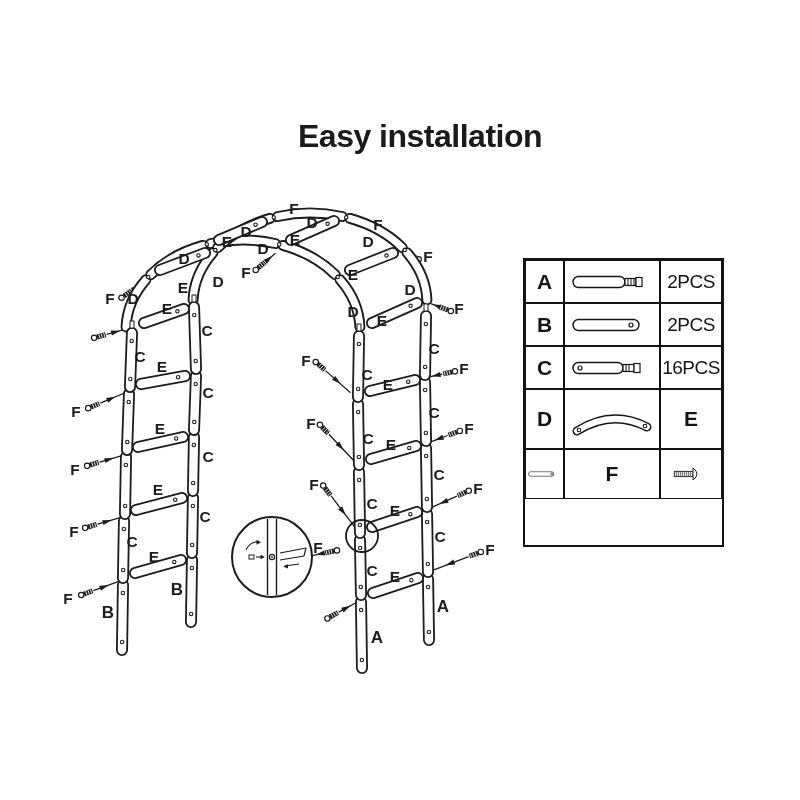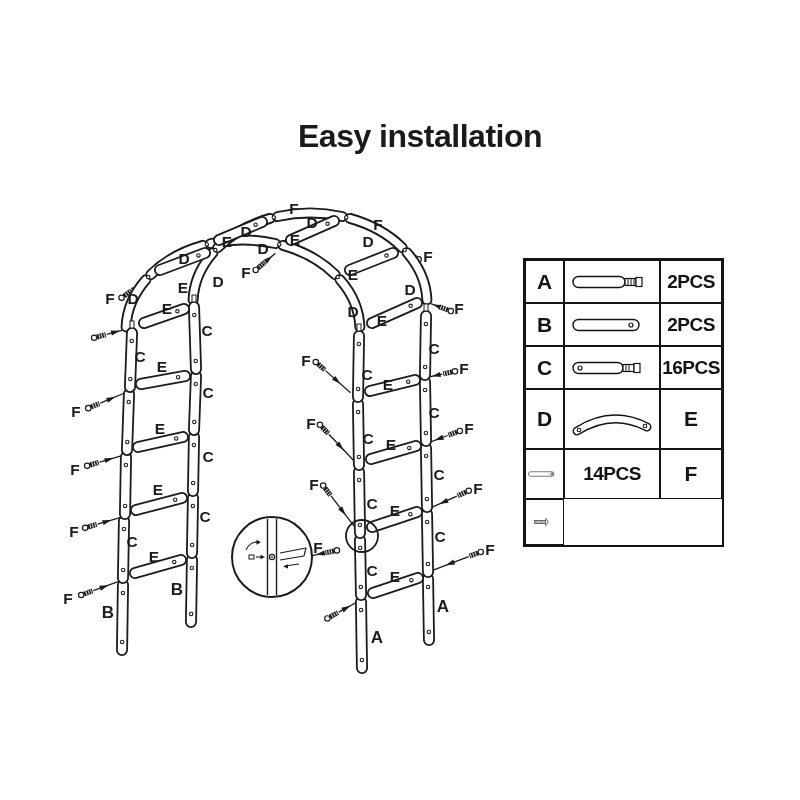--- a/index.html
+++ b/index.html
@@ -7,21 +7,21 @@
         font-family:"Liberation Sans",sans-serif;color:#141414;}
   .title{position:absolute;top:118px;left:0;width:840px;text-align:center;
          font-size:32px;font-weight:bold;letter-spacing:-0.5px;color:#1a1a1a;}
   #arch-svg{position:absolute;left:0;top:0;}
   .parts-table{position:absolute;left:523px;top:258px;border:2px solid #141414;
                display:grid;grid-template-columns:39px 96px 62px;
                grid-template-rows:43px 43px 43px 60px 50px 46px;background:#fff;}
   .cell{border:1px solid #141414;display:flex;align-items:center;justify-content:center;
         overflow:hidden;background:#fff;}
   .cell.letter{font-size:21px;font-weight:600;}
-  .cell.qty{font-size:19px;font-weight:700;letter-spacing:-0.5px;}
+  .cell.qty{font-size:19px;font-weight:400;letter-spacing:-0.5px;}
   svg text{font-family:"Liberation Sans",sans-serif;font-weight:bold;}
 </style>
 </head>
 <body>
 
 <div class="page">
   <div class="title">Easy installation</div>
   <svg id="arch-svg" width="800" height="800" viewBox="0 0 800 800">
       <line x1="93.40553899691696" y1="590.6035553622245" x2="118.11889220061661" y2="581.6792889275551" stroke="#1c1c1c" stroke-width="1.3"></line>
       <polygon points="108.50276949845848,585.1517776811122 100.92086000705486,590.6540179943086 99.15470879541157,585.7631377159119" fill="#1c1c1c"></polygon>
@@ -452,21 +452,20 @@
         </svg>
       </div>
       <div class="cell letter">E</div>
       <div class="cell icon">
         <svg width="90" height="44" viewBox="0 0 90 44">
           <rect x="6" y="16.5" width="62" height="11" rx="5.5" fill="#fff" stroke="#141414" stroke-width="1.4"></rect>
           <circle cx="63" cy="22" r="3" fill="#fff" stroke="#141414" stroke-width="1.4"></circle>
           <circle cx="63" cy="22" r="0.9" fill="#141414"></circle>
         </svg>
       </div>
-      <div class="cell qty">14PCS</div>
       <div class="cell letter">F</div>
       <div class="cell icon">
         <svg width="90" height="44" viewBox="0 0 90 44">
           <rect x="20" y="18" width="28" height="8" fill="#fff" stroke="#141414" stroke-width="1.3"></rect>
           <g stroke="#141414" stroke-width="1">
             <line x1="23" y1="18" x2="23" y2="26"></line>
             <line x1="26" y1="18" x2="26" y2="26"></line>
             <line x1="29" y1="18" x2="29" y2="26"></line>
             <line x1="32" y1="18" x2="32" y2="26"></line>
             <line x1="35" y1="18" x2="35" y2="26"></line>

